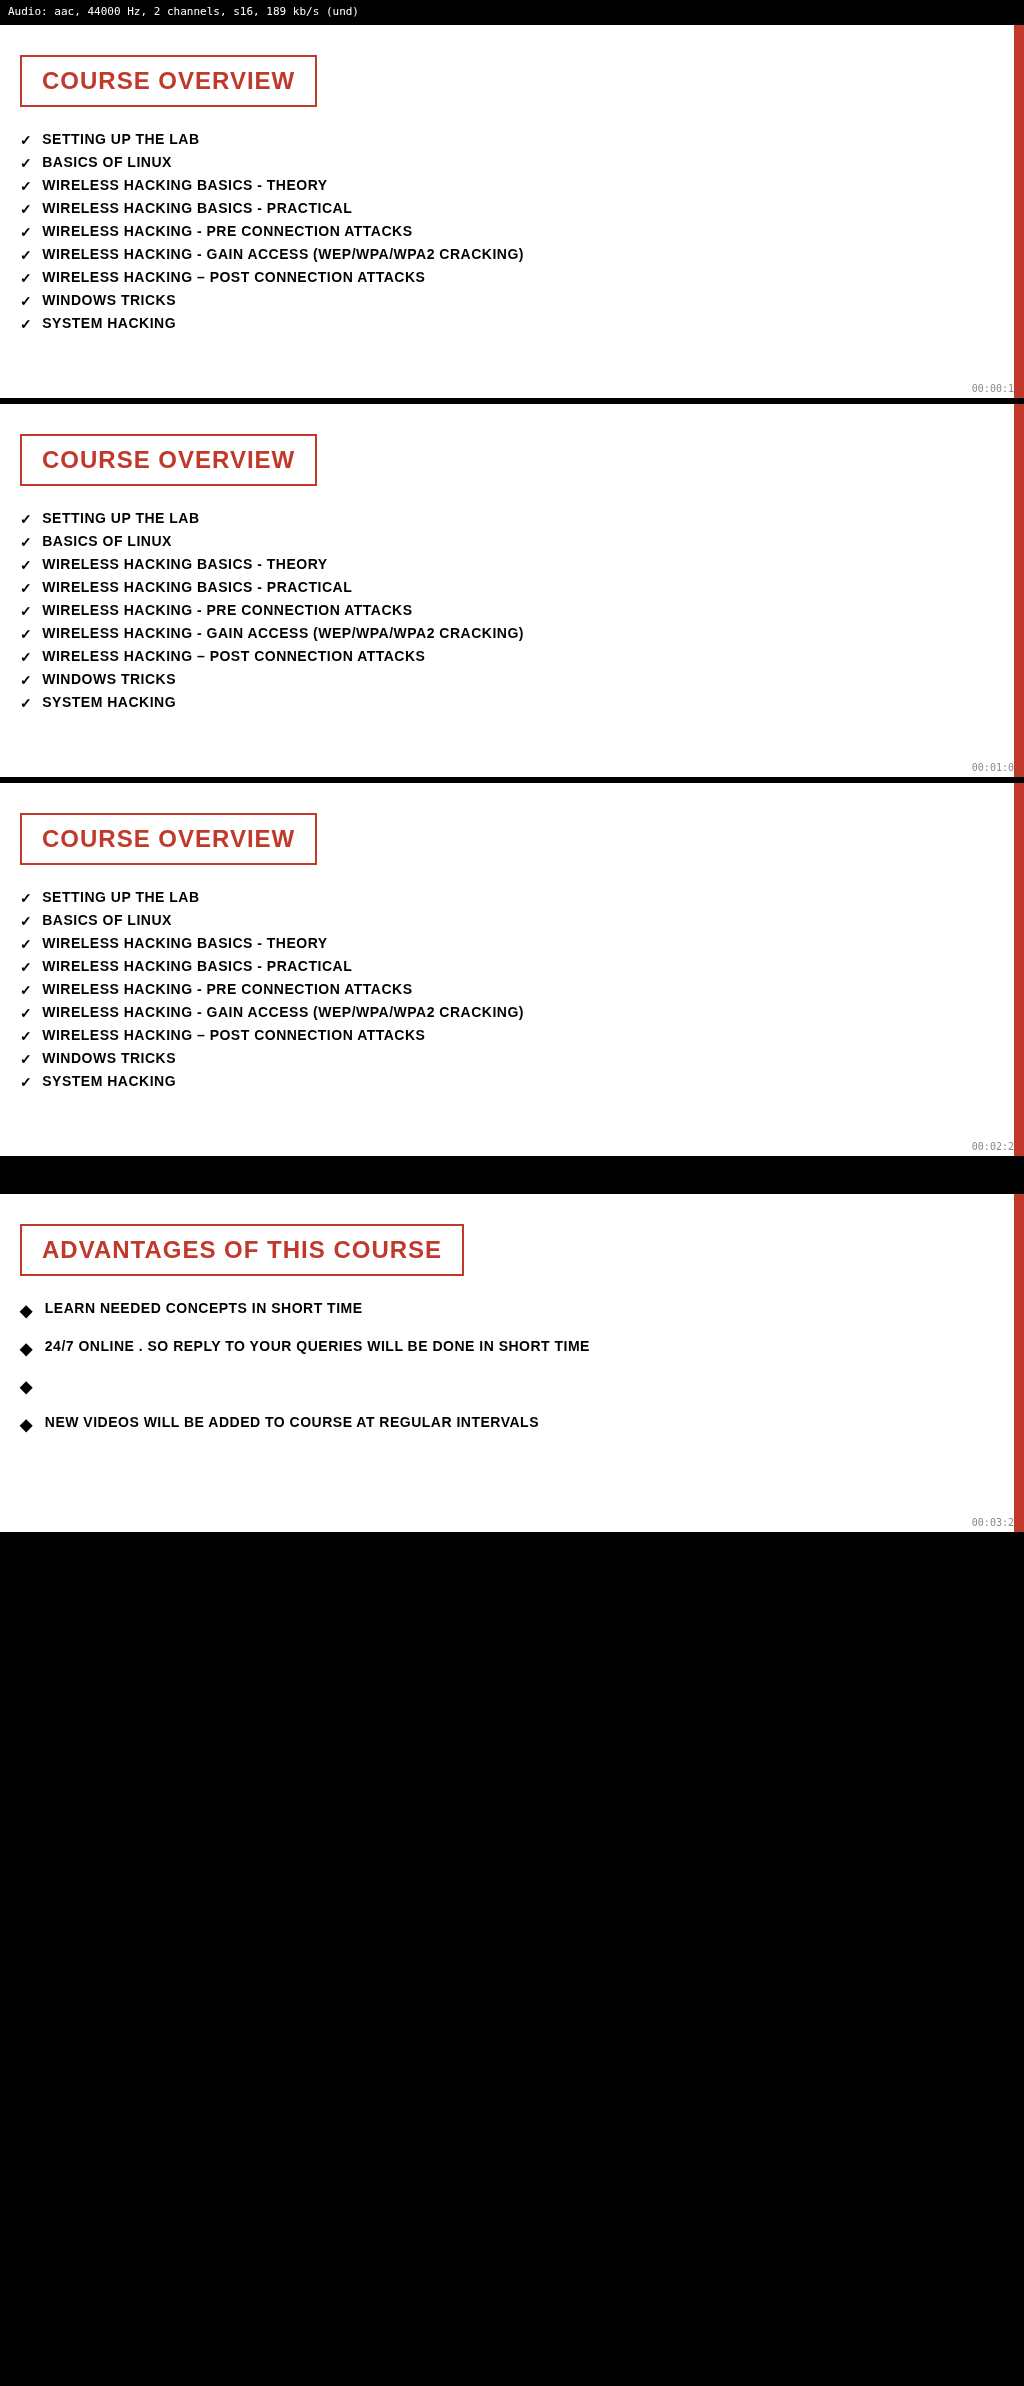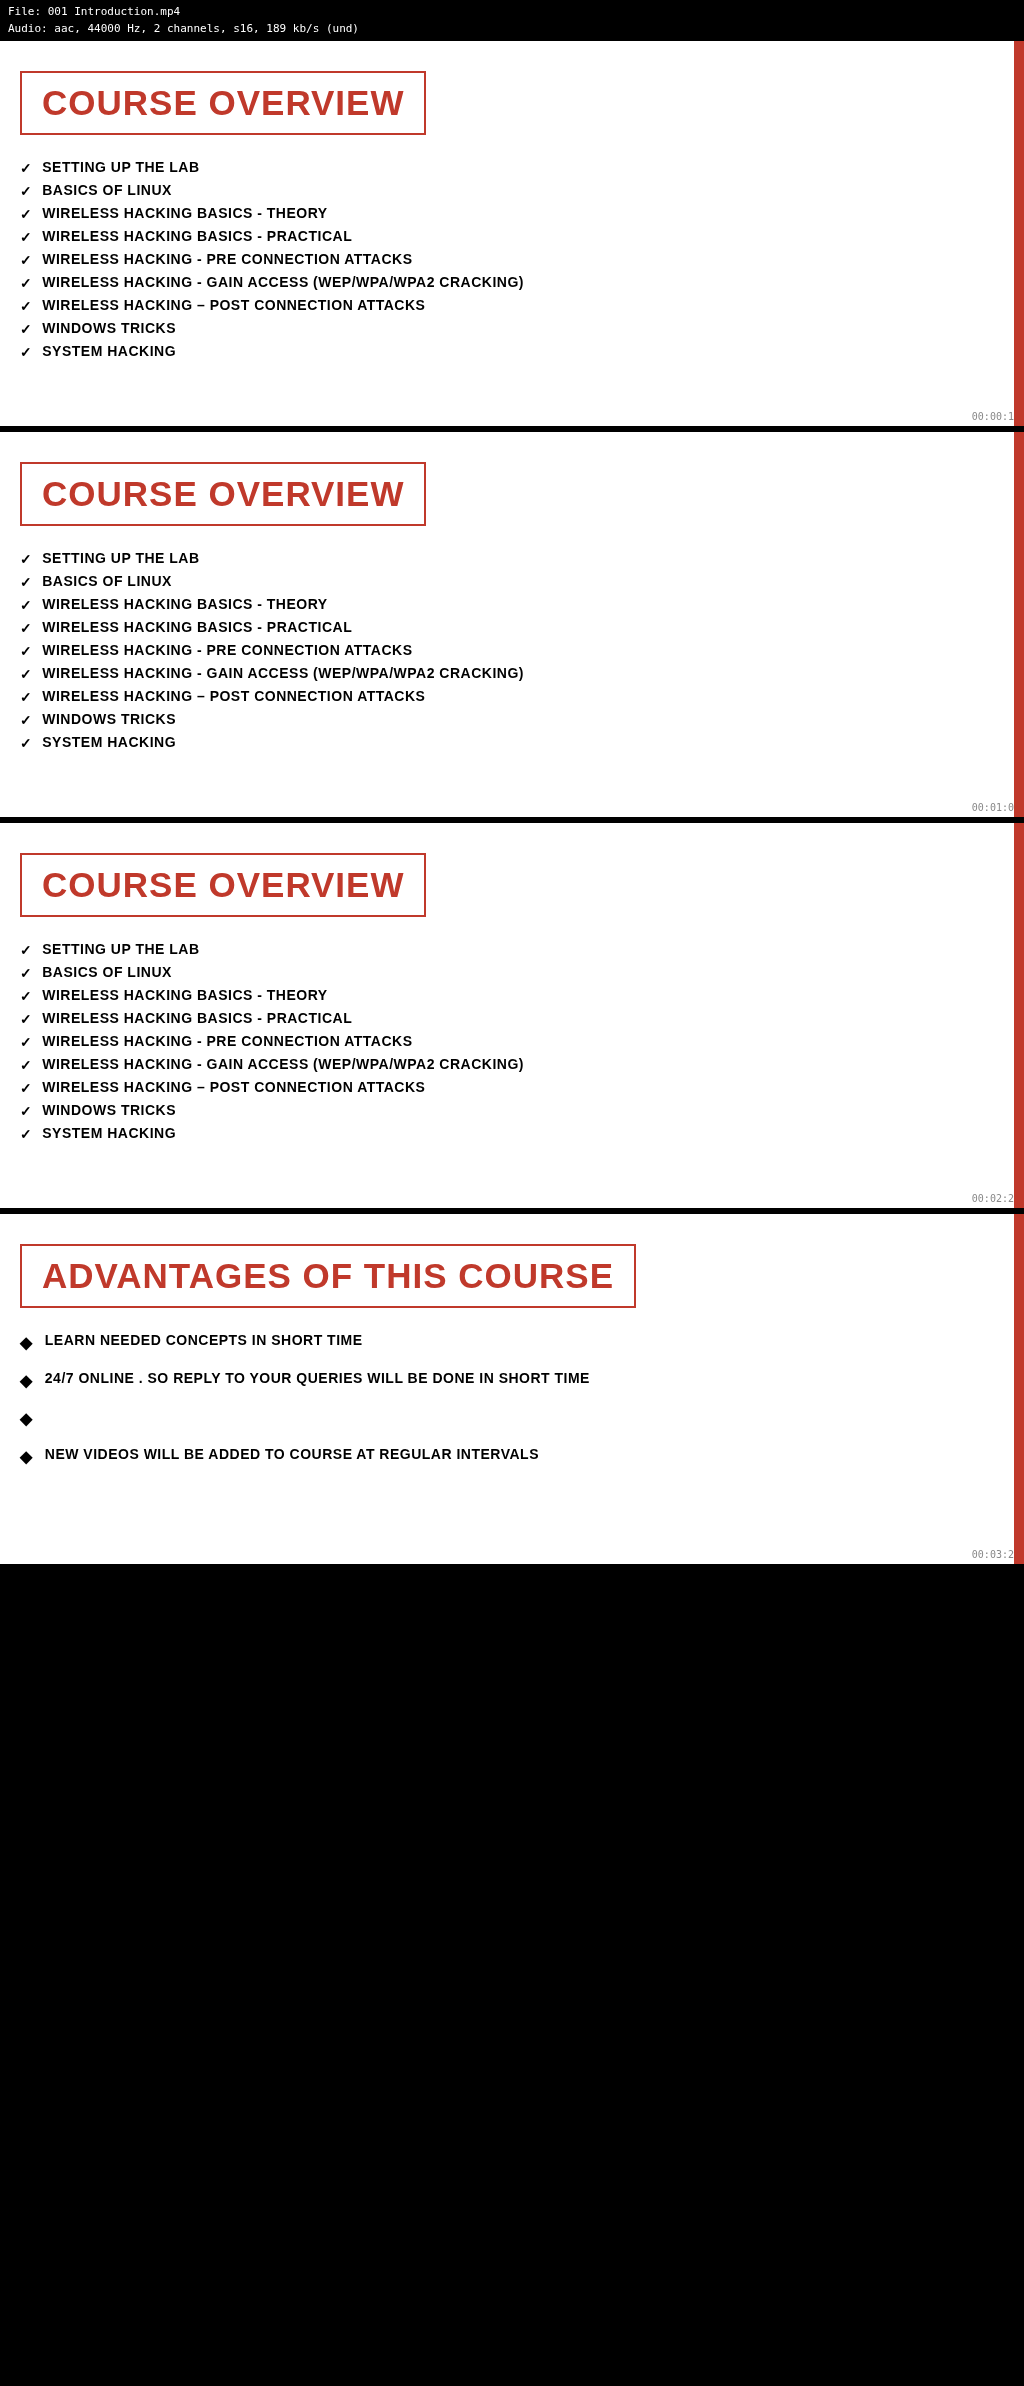--- a/index.html
+++ b/index.html
@@ -49,21 +49,21 @@
 
     .title-box {
       border: 2px solid #c0392b;
       display: inline-block;
       padding: 10px 20px;
       margin-bottom: 24px;
     }
 
     .title-box h1 {
       color: #c0392b;
-      font-size: 35px;
+      font-size: 24px;
       font-weight: 900;
       letter-spacing: 1px;
       text-transform: uppercase;
     }
 
     .course-list {
       list-style: none;
       padding: 0;
       margin: 0;
     }
@@ -107,21 +107,20 @@
       margin-right: 12px;
       font-size: 16px;
       margin-top: 1px;
       flex-shrink: 0;
     }
   </style>
 </head>
 <body>
 
 <div class="file-info">
-  <div>File: 001 Introduction.mp4</div>
   <div>Audio: aac, 44000 Hz, 2 channels, s16, 189 kb/s (und)</div>
 </div>
 
 <div class="section-panel">
   <div class="title-box">
     <h1>COURSE OVERVIEW</h1>
   </div>
   <ul class="course-list">
     <li>
         <span class="checkmark">✓</span>
@@ -246,21 +245,21 @@
         <span>WINDOWS TRICKS</span>
       </li>
     <li>
         <span class="checkmark">✓</span>
         <span>SYSTEM HACKING</span>
       </li>
   </ul>
   <span class="timestamp">00:02:24</span>
 </div>
 
-<div class="section-panel" style="padding-bottom: 80px;">
+<div class="section-panel" style="padding-bottom: 80px; margin-top: 32px;">
   <div class="title-box">
     <h1>ADVANTAGES OF THIS COURSE</h1>
   </div>
   <ul class="advantages-list">
     <li>
         <span class="diamond">◆</span>
         <span>LEARN NEEDED CONCEPTS IN SHORT TIME</span>
       </li>
     <li>
         <span class="diamond">◆</span>

